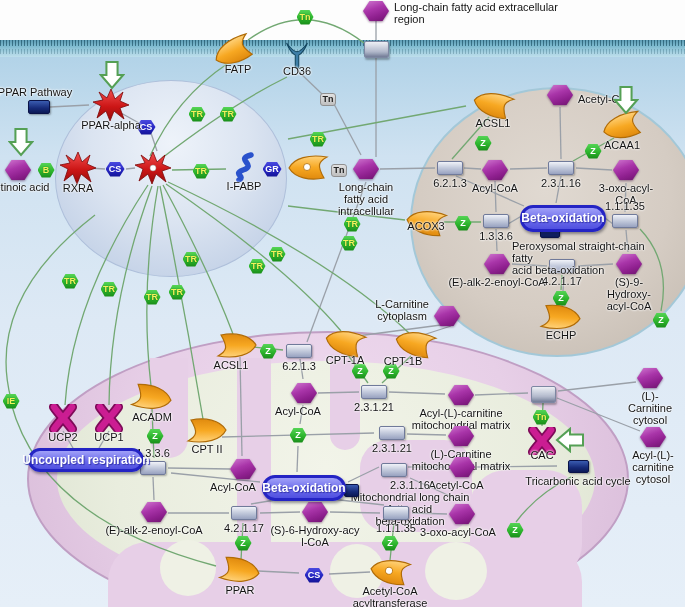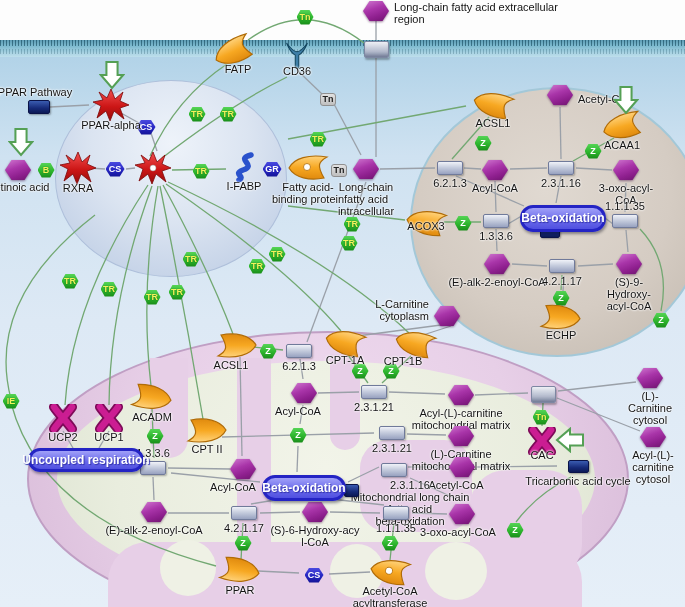--- a/index.html
+++ b/index.html
@@ -251,21 +251,21 @@
           <div class="hex methex"></div>
         </div>
       </div>
       <div class="lbl" style="left: 629px; top: 276px; transform: translateX(-50%);">(S)-9-Hydroxy-
 acyl-CoA</div>
       <div class="node t-met" style="left: 434px; top: 306px; width: 26px; height: 20px;">
         <div class="shape">
           <div class="hex methex"></div>
         </div>
       </div>
-      <div class="lbl" style="left: 429px; top: 310px; transform: translate(-100%, -50%); text-align: right;">L-Carnitine
+      <div class="lbl" style="left: 429px; top: 310px; transform: translate(-100%, -50%); text-align: center;">L-Carnitine
 cytoplasm</div>
       <div class="node t-met" style="left: 291px; top: 383px; width: 26px; height: 20px;">
         <div class="shape">
           <div class="hex methex"></div>
         </div>
       </div>
       <div class="lbl" style="left: 298px; top: 405px; transform: translateX(-50%);">Acyl-CoA</div>
       <div class="node t-met" style="left: 448px; top: 385px; width: 26px; height: 20px;">
         <div class="shape">
           <div class="hex methex"></div>
@@ -619,20 +619,22 @@
         <div class="shape">
           <div class="nboxin"></div>
         </div>
       </div>
       <div class="lbl" style="left: 35px; top: 98px; transform: translate(-50%, -100%);">PPAR Pathway</div>
       <div class="node t-nbox" style="left: 540px; top: 226px; width: 20px; height: 12px;">
         <div class="shape">
           <div class="nboxin"></div>
         </div>
       </div>
+      <div class="lbl" style="left: 512px; top: 240px; text-align: left; width: 135px;">Peroxysomal straight-chain fatty
+acid beta-oxidation</div>
       <div class="node t-nbox" style="left: 343.5px; top: 483.5px; width: 15px; height: 13px;">
         <div class="shape">
           <div class="nboxin"></div>
         </div>
       </div>
       <div class="node t-nbox" style="left: 567.5px; top: 459.5px; width: 21px; height: 13px;">
         <div class="shape">
           <div class="nboxin"></div>
         </div>
       </div>
@@ -675,22 +677,20 @@
             <path d="M2,15 C7,5 22,1 40,4 C31,9 30,13 37,25 C23,28 8,25 2,15 Z" fill="url(#og)" stroke="#b06c08" stroke-width="1.2"></path>
           </svg></div>
       </div>
       <div class="lbl" style="left: 238px; top: 63px; transform: translateX(-50%);">FATP</div>
       <div class="node t-enz" style="left: 287px; top: 153px; width: 42px; height: 28px;">
         <div class="shape"><svg width="100%" height="100%" viewBox="0 0 42 28">
             <path d="M2,15 C7,5 22,1 40,4 C31,9 30,13 37,25 C23,28 8,25 2,15 Z" fill="url(#og)" stroke="#b06c08" stroke-width="1.2"></path>
             <circle cx="20" cy="14" r="3.5" fill="#fff" stroke="#b06c08" stroke-width="0.8"></circle>
           </svg></div>
       </div>
-      <div class="lbl" style="left: 308px; top: 181px; transform: translateX(-50%);">Fatty acid-
-binding protein</div>
       <div class="node t-enz" style="left: 472px; top: 90px; width: 42px; height: 28px;">
         <div class="shape" style="transform: rotate(15deg);"><svg width="100%" height="100%" viewBox="0 0 42 28">
             <path d="M2,15 C7,5 22,1 40,4 C31,9 30,13 37,25 C23,28 8,25 2,15 Z" fill="url(#og)" stroke="#b06c08" stroke-width="1.2"></path>
           </svg></div>
       </div>
       <div class="lbl" style="left: 493px; top: 117px; transform: translateX(-50%);">ACSL1</div>
       <div class="node t-enz" style="left: 601px; top: 112px; width: 42px; height: 28px;">
         <div class="shape" style="transform: rotate(-15deg);"><svg width="100%" height="100%" viewBox="0 0 42 28">
             <path d="M2,15 C7,5 22,1 40,4 C31,9 30,13 37,25 C23,28 8,25 2,15 Z" fill="url(#og)" stroke="#b06c08" stroke-width="1.2"></path>
           </svg></div>

